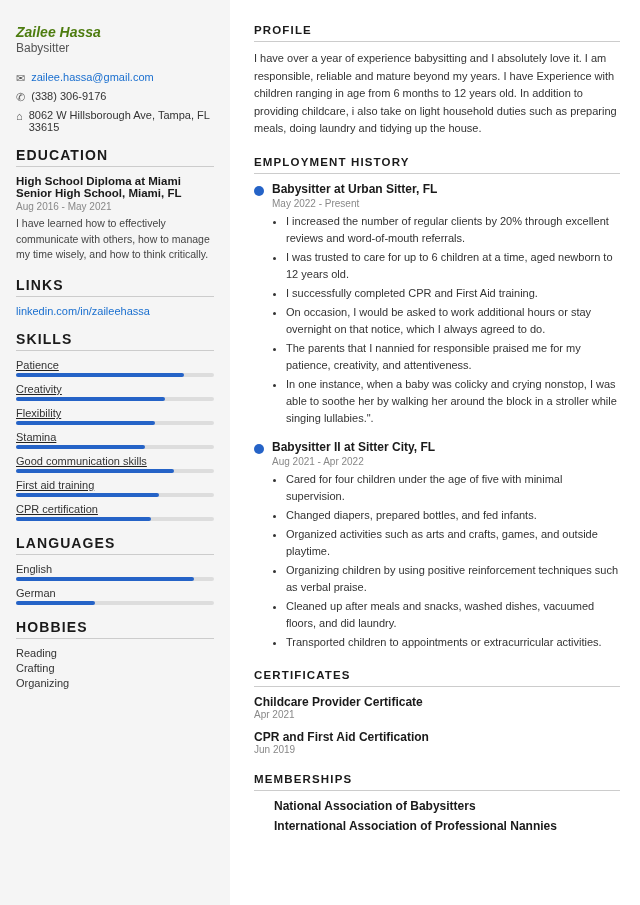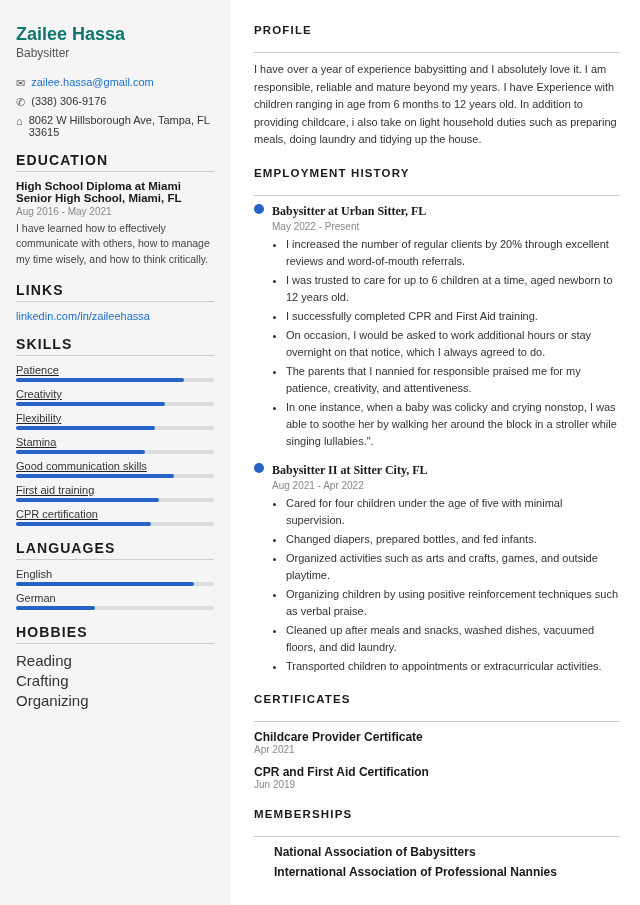--- a/index.html
+++ b/index.html
@@ -18,24 +18,25 @@
     }
     
     .sidebar {
       width: 230px;
       min-height: 905px;
       background: #f5f5f5;
       padding: 24px 16px 20px 16px;
       flex-shrink: 0;
     }
     .sidebar-name {
-      font-size: 18px;
-      font-weight: bold;
-      color: #0f766e;
+      font-size: 14px;
+      font-weight: bold;
+      color: #4d7c0f;
       line-height: 1.2;
+      font-style: italic;
     }
     .sidebar-title {
       font-size: 12px;
       color: #555;
       margin-bottom: 16px;
     }
     .sidebar-section {
       margin-top: 14px;
     }
     .sidebar-section-title {
@@ -112,58 +113,57 @@
     }
     .lang-item {
       margin-bottom: 6px;
     }
     .lang-label {
       font-size: 11px;
       color: #333;
       margin-bottom: 2px;
     }
     .hobby-item {
-      font-size: 15px;
+      font-size: 11px;
       color: #333;
       margin-bottom: 3px;
     }
 
     
     .main {
       flex: 1;
       padding: 24px 20px 20px 24px;
       background: #fff;
     }
     .main-section {
       margin-bottom: 18px;
     }
     .main-section-title {
       font-size: 11.5px;
       font-weight: bold;
       letter-spacing: 0.1em;
       text-transform: uppercase;
       color: #1a1a1a;
       border-bottom: 1.5px solid #ccc;
-      padding-bottom: 16px;
+      padding-bottom: 5px;
       margin-bottom: 8px;
     }
     .profile-text {
       font-size: 11px;
       color: #333;
       line-height: 1.6;
     }
     .job-block {
       margin-bottom: 12px;
     }
     .job-header {
       display: flex;
-      align-items: flex-start;
+      align-items: flex-end;
       gap: 8px;
       margin-bottom: 2px;
-      font-family: Liberation Serif, serif;
     }
     .job-dot {
       width: 10px;
       height: 10px;
       background: #2563c7;
       border-radius: 50%;
       flex-shrink: 0;
     }
     .job-title {
       font-size: 12px;

